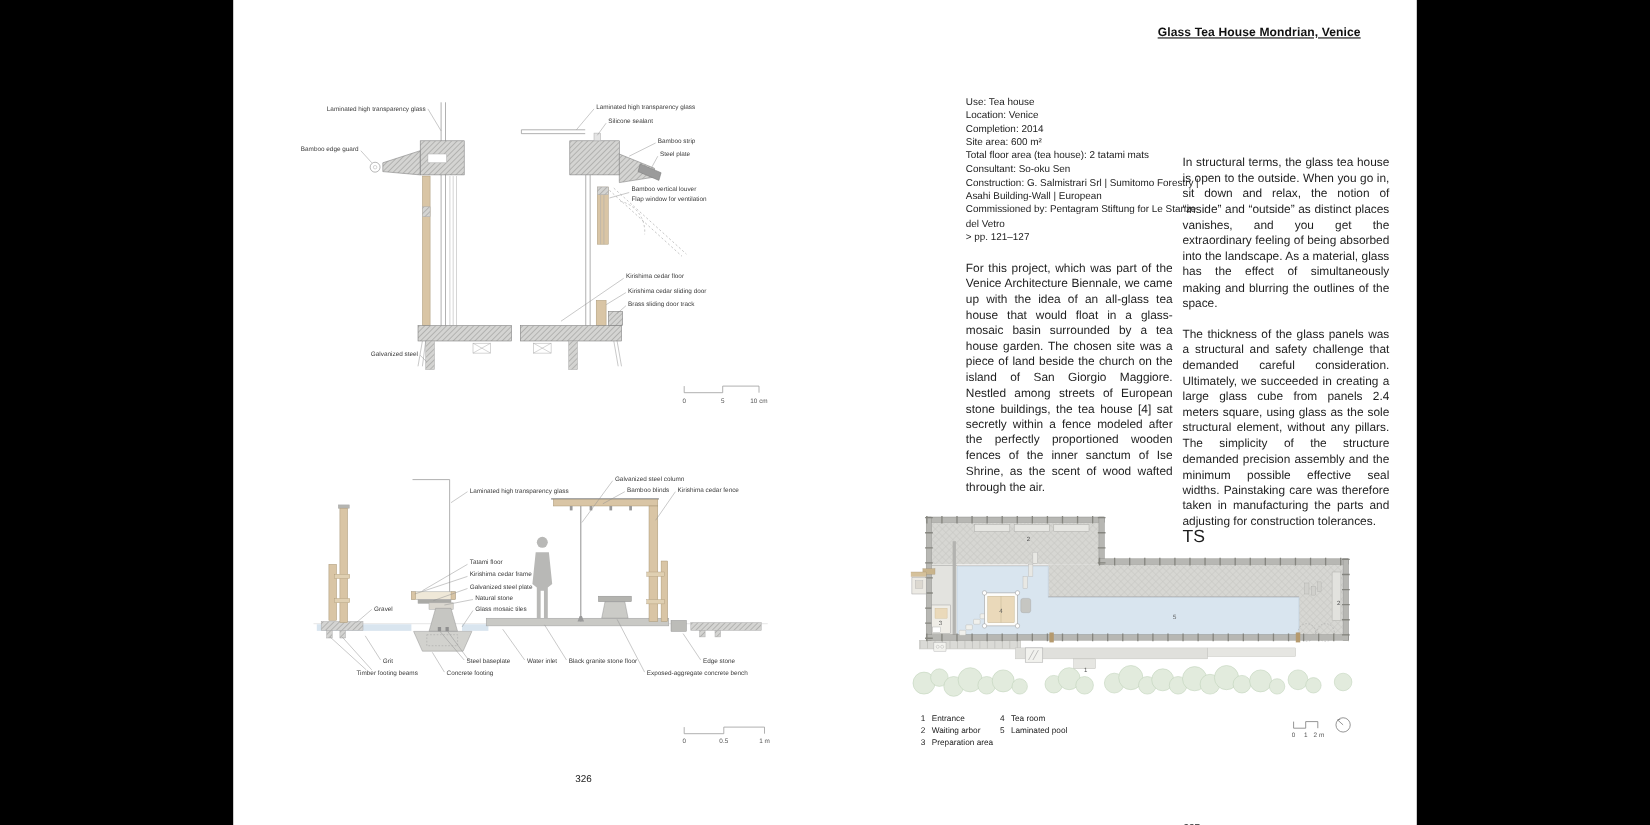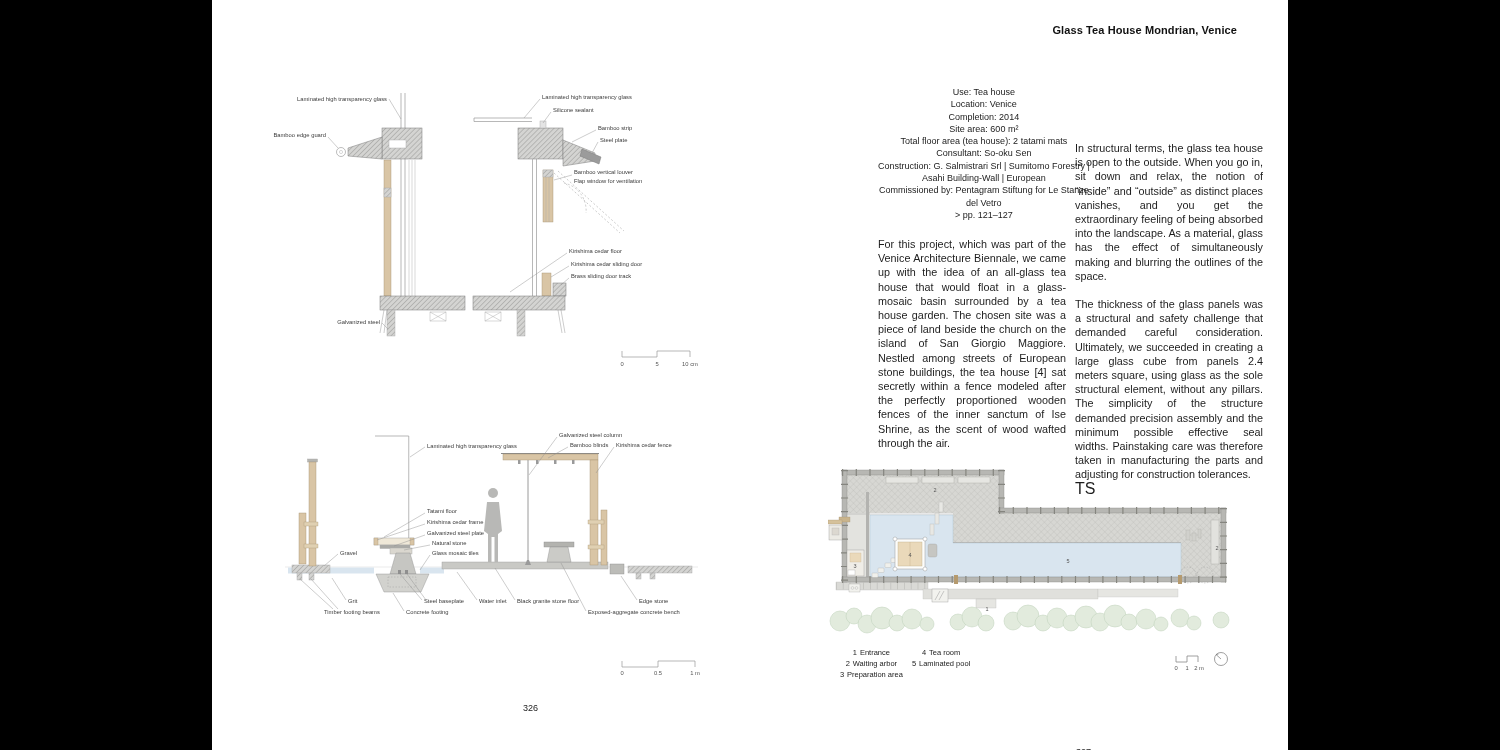--- a/index.html
+++ b/index.html
@@ -2,28 +2,28 @@
 <html style="--color-paper: #ffffff; --color-background: #000000; --color-wood: #d9c5a5; --color-water: #d9e5ef; --color-tree: #e0eadb; --color-hatch_fill: #d4d4d2;"><head>
 <meta charset="utf-8">
 <style>
   html,body{margin:0;padding:0;background:#000;}
   .canvas{position:relative;width:1500px;height:750px;background:#000;overflow:hidden;font-family:"Liberation Sans",sans-serif;}
   .spread{position:absolute;left:212px;top:0;width:1076px;height:750px;background:#fff;}
   .page{position:absolute;top:0;height:750px;width:538px;}
   .page-left{left:0;text-align:right;}
   .page-right{left:538px;}
   .abs{position:absolute;}
-  .title{font-size:11px;font-weight:bold;color:#111;letter-spacing:.1px;white-space:nowrap;}
+  .title{font-size:11px;font-weight:bold;color:#111;letter-spacing:.1px;white-space:nowrap;text-decoration:underline;}
   .info{color:#222;}
-  .info div{font-size:9px;line-height:12.3px;white-space:nowrap;text-align:center;}
+  .info div{font-size:9px;line-height:12.3px;white-space:nowrap;}
   .bodycol{font-size:10.8px;line-height:14.2px;color:#1d1d1d;text-align:justify;}
   .bodycol p{margin:0 0 14px 0;}
   .sig{font-size:16px;line-height:14.2px;color:#1d1d1d;}
   .pgnum{font-size:9px;color:#222;}
-  .legend{font-size:7.5px;line-height:10.8px;color:#222;text-align:center;}
+  .legend{font-size:7.5px;line-height:10.8px;color:#222;}
   .legend .row{white-space:nowrap;}
   .legend .lnum{display:inline-block;width:10px;}
   svg text{font-family:"Liberation Sans",sans-serif;}
   .dl{font-size:5.8px;fill:#3c3c3c;}
   .ds{font-size:5.8px;fill:#555;text-anchor:middle;}
   .pn{font-size:5.5px;fill:#555;text-anchor:middle;}
   .leader{stroke:#909090;stroke-width:.45;fill:none;}
   .edge{stroke:#7a7a7a;stroke-width:.5;}
   .glassline{stroke:#9a9a9a;stroke-width:.7;}
   .thin{stroke:#aaa;stroke-width:.45;}

